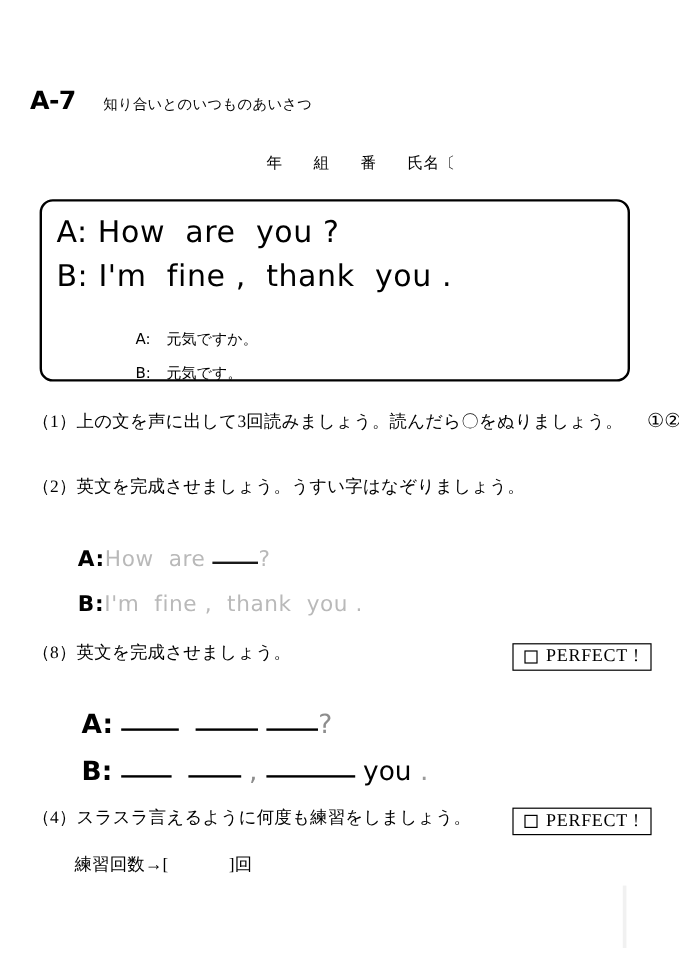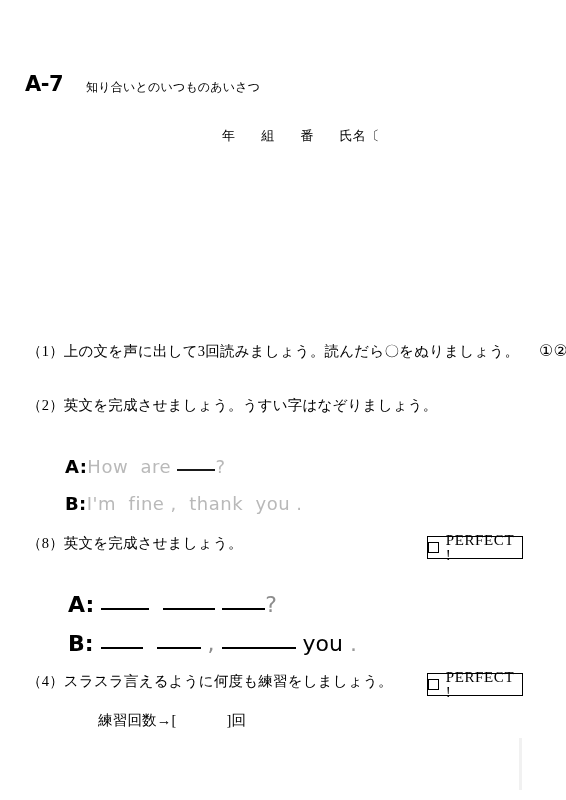--- a/index.html
+++ b/index.html
@@ -154,21 +154,21 @@
   .ul-b1 { width: 42px; }
   .ul-b2 { width: 44px; }
   .ul-b3 { width: 74px; }
   .qmark { color: #8d8d8d; }
   .dot-faint { color: #9a9a9a; }
   .comma-faint { color: #8d8d8d; }
 
   
   .perfect-box {
     position: absolute;
-    width: 96px;
+    width: 116px;
     height: 23px;
     border: 1.6px solid #000;
     box-sizing: border-box;
     display: flex;
     align-items: center;
     justify-content: center;
     background: #fff;
   }
   .perfect-box .pf-check {
     display: inline-block;
@@ -189,21 +189,20 @@
 
   
   .count-row {
     position: absolute;
     left: 62px;
     top: 711px;
     font-family: "Liberation Serif", serif;
     font-size: 14.5px;
     white-space: nowrap;
     letter-spacing: 0.2px;
-    margin-left: 36px;
   }
   .count-row .count-blank { display: inline-block; width: 50px; }
 
   
   .scan-artifact {
     position: absolute;
     left: 519px;
     top: 738px;
     width: 3px;
     height: 52px;
@@ -225,20 +224,30 @@
     <span class="gap-sm"></span>
     <span>組</span>
     <span class="gap-sm"></span>
     <span>番</span>
     <span class="gap-sm"></span>
     <span>氏名〔</span>
     <span class="name-blank"></span>
     
   </div>
 
+  <div class="dialogue-box">
+    <div class="dlg-line dlg-a">A: How  are  you ?</div>
+    <div class="dlg-line dlg-b">B: I'm  fine ,  thank  you .</div>
+    <div class="jp-line jp-a">
+      <span class="jp-tag">A:</span><span>元気ですか。</span>
+    </div>
+    <div class="jp-line jp-b">
+      <span class="jp-tag">B:</span><span>元気です。</span>
+    </div>
+  </div>
 
   <div class="instruction ins-1">
     <span>（1）上の文を声に出して3回読みましょう。読んだら〇をぬりましょう。</span><span class="circle-marks">①②③</span>
   </div>
 
   <div class="instruction ins-2">
     <span>（2）英文を完成させましょう。うすい字はなぞりましょう。</span>
   </div>
 
   <div class="practice-line p2-a">

